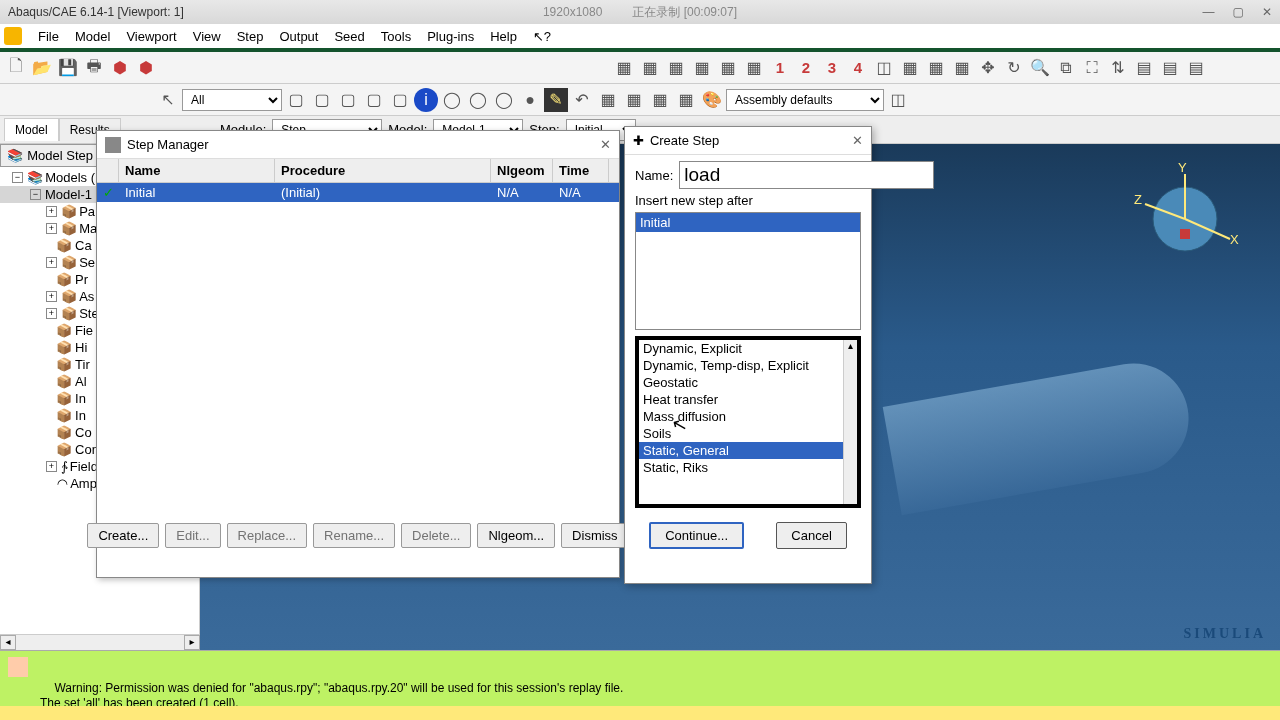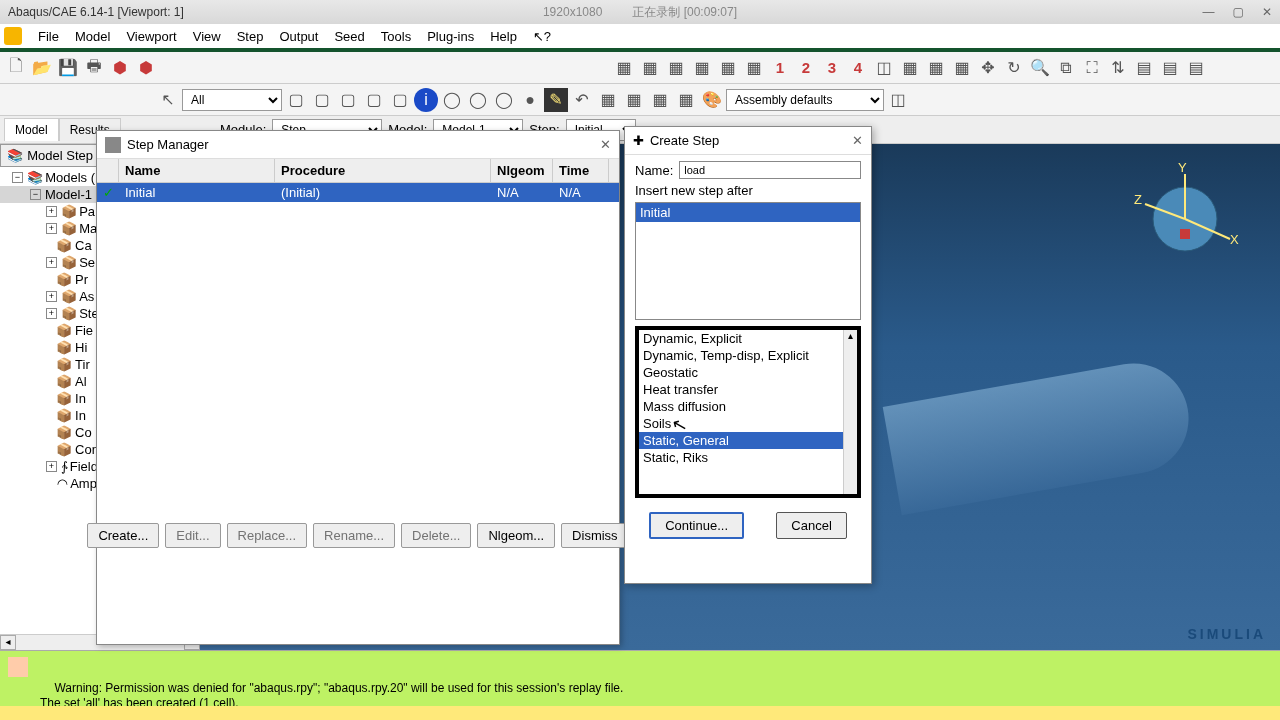--- a/index.html
+++ b/index.html
@@ -34,45 +34,45 @@
 .tree { flex: 1; font-size: 13px; padding: 2px 0; overflow: hidden; }
 .tree .node { padding: 1px 0 1px 26px; white-space: nowrap; display: flex; align-items: center; gap: 2px; }
 .tree .node.l1 { padding-left: 12px; }
 .tree .node.l2 { padding-left: 30px; background: #d6d6d6; }
 .tree .node.l3 { padding-left: 46px; }
 .tree .exp { width: 11px; height: 11px; border: 1px solid #888; display: inline-flex; align-items: center; justify-content: center; font-size: 9px; line-height: 1; margin-right: 2px; }
 
 .viewport { flex: 1; background: linear-gradient(#1a3a5a,#2a5a8a 40%,#3a6a9a); position: relative; }
 .triad { position: absolute; top: 20px; right: 40px; }
 .axislbl { position: absolute; color: #ffe97a; font-size: 13px; }
-.simulia { position: absolute; bottom: 8px; right: 14px; color: #1a4a7a; font-size: 14px; font-weight: bold; letter-spacing: 3px; }
+.simulia { position: absolute; bottom: 8px; right: 14px; color: #1a4a7a; font-size: 14px; font-weight: bold; letter-spacing: 3px; font-family: Liberation Serif, serif; }
 
 .cylinder { position: absolute; right: 90px; bottom: 160px; width: 300px; height: 110px; background: linear-gradient(#7aa7cc,#3a6a9a); border-radius: 0 55px 55px 0; transform: rotate(-10deg); opacity: 0.7; }
 
-.stepmgr { position: absolute; top: 130px; left: 96px; width: 524px; height: 515px; background: #fff; border: 1px solid #888; box-shadow: 2px 2px 6px rgba(0,0,0,0.25); z-index: 50; }
+.stepmgr { position: absolute; top: 130px; left: 96px; width: 524px; height: 448px; background: #fff; border: 1px solid #888; box-shadow: 2px 2px 6px rgba(0,0,0,0.25); z-index: 50; }
 .dlg-title { height: 28px; background: #fff; display: flex; align-items: center; padding: 0 8px; font-size: 13px; border-bottom: 1px solid #ddd; }
 .dlg-title .dicon { width: 16px; height: 16px; background: #888; margin-right: 6px; }
 .dlg-title .x { margin-left: auto; color: #666; cursor: pointer; }
 .step-table { height: 356px; }
 .step-table .hdr { display: flex; background: #eee; border-bottom: 1px solid #ccc; font-size: 13px; font-weight: bold; }
 .step-table .hdr div { padding: 4px 6px; border-right: 1px solid #ccc; }
 .step-table .row { display: flex; font-size: 13px; }
 .step-table .row.sel { background: #2f64c1; color: #fff; }
 .step-table .row div { padding: 2px 6px; }
 .c-chk { width: 22px; } .c-name { width: 156px; } .c-proc { width: 216px; } .c-nlg { width: 62px; } .c-time { width: 56px; }
 .chk { color: #0a0; }
 .sm-btns { padding: 8px; display: flex; gap: 6px; justify-content: center; }
 .sm-btns button { padding: 4px 10px; font-size: 13px; border: 1px solid #999; background: #eee; border-radius: 2px; }
 .sm-btns button:disabled { color: #737373; }
 
 .create-step { position: absolute; top: 126px; left: 624px; width: 248px; height: 458px; background: #fff; border: 1px solid #888; box-shadow: 2px 2px 8px rgba(0,0,0,0.3); z-index: 60; }
 .cs-body { padding: 6px 10px; font-size: 13px; }
 .cs-row { display: flex; align-items: center; margin-bottom: 4px; }
 .cs-row label { margin-right: 6px; }
-.cs-row input[type=text] { flex: 1; border: 1px solid #888; padding: 2px 4px; font-size: 11px; }
+.cs-row input[type=text] { flex: 1; border: 1px solid #888; padding: 2px 4px; font-size: 19px; }
 .cs-list { border: 1px solid #888; height: 118px; margin-bottom: 6px; }
 .cs-list .item { padding: 2px 4px; }
 .cs-list .item.sel { background: #2f64c1; color: #fff; }
 .cs-select { border: 1px solid #888; padding: 1px 2px; flex: 1; display: flex; align-items: center; }
 .cs-select .arrow { margin-left: auto; font-size: 10px; }
 .cs-proclist { border: 4px solid #000000; height: 172px; position: relative; }
 .cs-proclist .item { padding: 1px 4px; }
 .cs-proclist .item.sel { background: #2f64c1; color: #fff; }
 .cs-proclist .scroll { position: absolute; right: 0; top: 0; bottom: 0; width: 14px; background: #eee; border-left: 1px solid #ccc; }
 .cs-btns { display: flex; justify-content: space-around; padding: 8px; }

